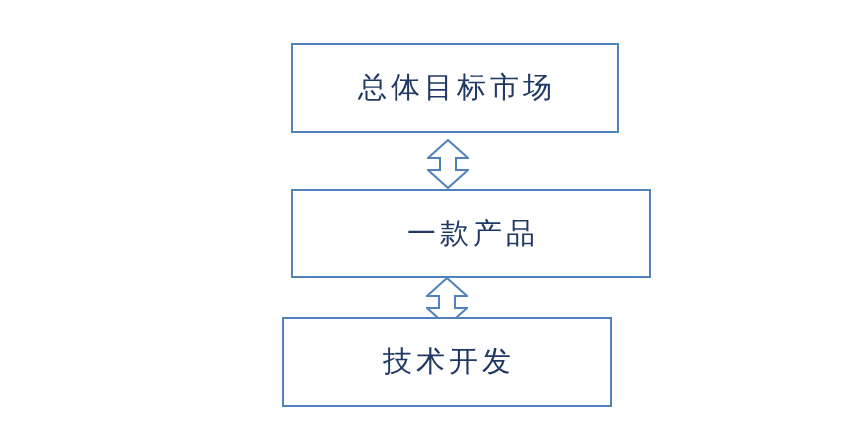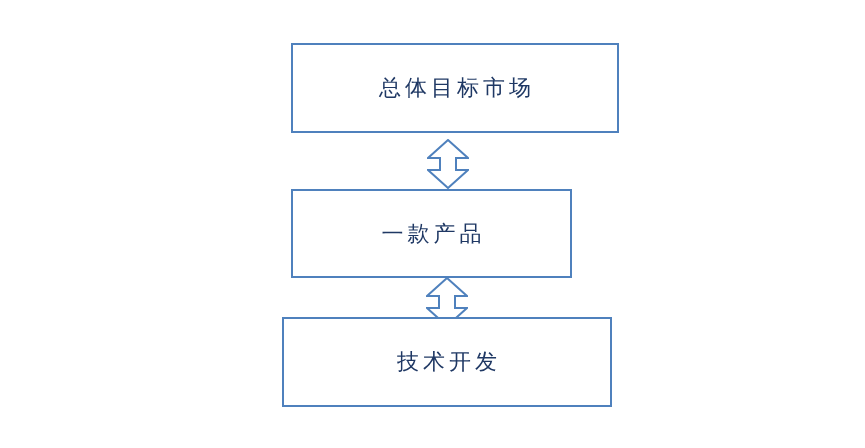--- a/index.html
+++ b/index.html
@@ -28,27 +28,27 @@
     position: absolute;
     box-sizing: border-box;
     border: 2px solid var(--box-border);
     background: var(--box-fill);
     display: flex;
     align-items: center;
     justify-content: center;
   }
   .node-label {
     color: var(--text);
-    font-size: 22px;
+    font-size: 29px;
     letter-spacing: 4px;
     padding-left: 4px; 
     white-space: nowrap;
   }
   .node-1 { left: 291px; top: 43px;  width: 328px; height: 90px; }
-  .node-2 { left: 291px; top: 189px; width: 281px; height: 89px; }
+  .node-2 { left: 291px; top: 189px; width: 360px; height: 89px; }
   .node-3 { left: 282px; top: 317px; width: 330px; height: 90px; }
 
   .connector {
     position: absolute;
     width: 42px;
     height: 50px;
   }
   .connector-1 { left: 427px; top: 139px; }
   .connector-2 { left: 426px; top: 277px; }
   .connector svg {

